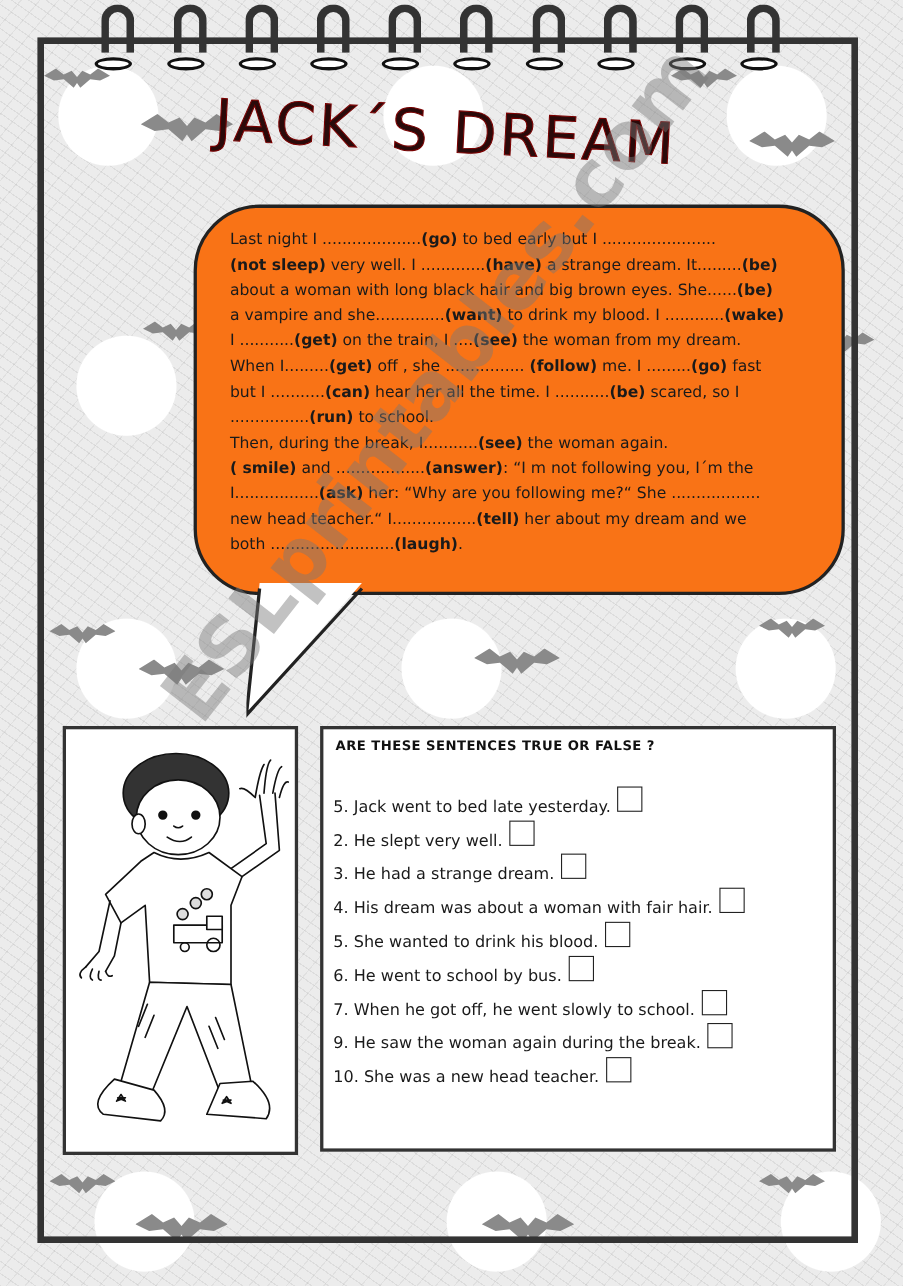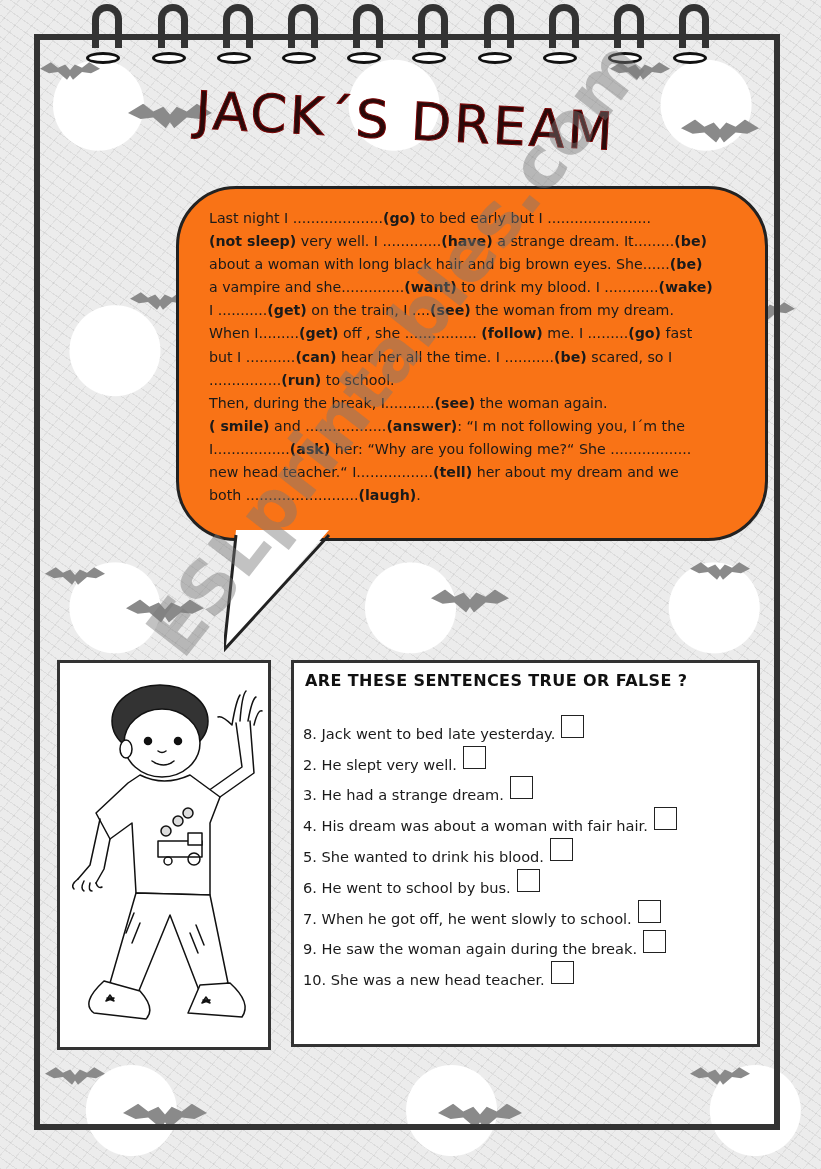--- a/index.html
+++ b/index.html
@@ -65,21 +65,21 @@
   .pic-box {
     position: absolute; left: 57px; top: 660px; width: 214px; height: 390px;
     background: #ffffff; border: 3px solid #333333; box-sizing: border-box;
   }
   .tf-box {
     position: absolute; left: 291px; top: 660px; width: 469px; height: 387px;
     background: #ffffff; border: 3px solid #333333; box-sizing: border-box;
   }
   .tf-heading {
     position: absolute; left: 11px; top: 8px;
-    font-family: "DejaVu Sans", sans-serif; font-weight: bold; font-size: 16px; color: #111111; letter-spacing: 0.4px;
+    font-family: "DejaVu Sans", sans-serif; font-weight: bold; font-size: 12px; color: #111111; letter-spacing: 0.4px;
   }
   .tf-list { position: absolute; left: 9px; top: 52px; width: 450px; margin: 0; padding: 0; list-style: none; }
   .tf-item {
     height: 30.8px; display: flex; align-items: flex-end;
     font-family: "DejaVu Sans", sans-serif; font-size: 14.6px; color: #1a1a1a; white-space: nowrap;
   }
   .tf-item .txt { padding-bottom: 4px; }
   .tf-item .box {
     display: inline-block; width: 23px; height: 23px; border: 1.5px solid #222222; background: #fff;
     margin-left: 6px; margin-bottom: 8px; box-sizing: border-box; cursor: pointer;
@@ -216,21 +216,21 @@
       <path d="M140 322 L128 350 L182 354 Q192 340 170 320 Z" fill="#fff"></path>
       <path d="M46 338 l4 -6 l4 6 l-7 -3 l7 0 Z M142 340 l4 -6 l4 6 l-7 -3 l7 0 Z"></path>
     </g>
   </svg>
 </div>
 
 <div class="tf-box">
   <div class="tf-heading">ARE THESE SENTENCES TRUE OR FALSE ?</div>
   <ul class="tf-list" id="tf-list">
       <li class="tf-item">
-        <span class="txt">8. Jack went to bed late yesterday.</span>
+        <span class="txt">5. Jack went to bed late yesterday.</span>
         <span class="box"></span>
       </li>
       <li class="tf-item">
         <span class="txt">2. He slept very well.</span>
         <span class="box"></span>
       </li>
       <li class="tf-item">
         <span class="txt">3. He had a strange dream.</span>
         <span class="box"></span>
       </li>

